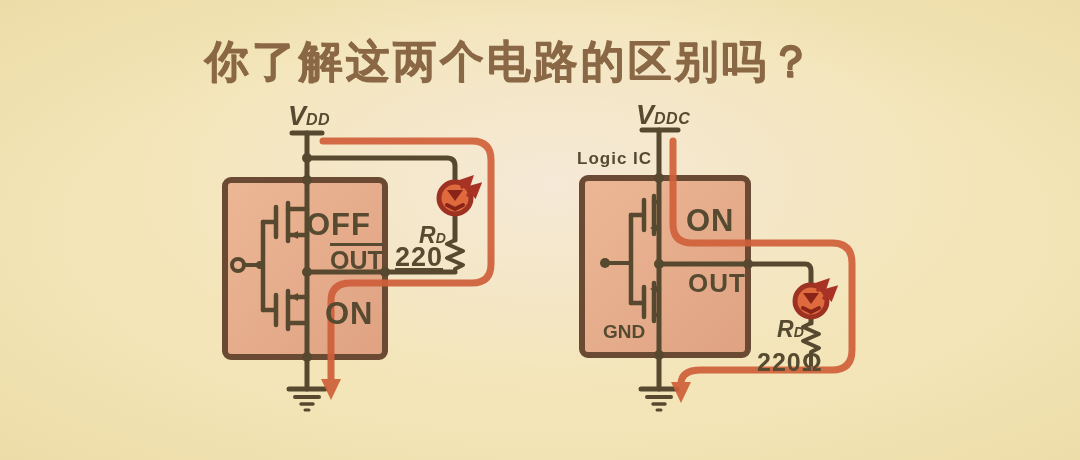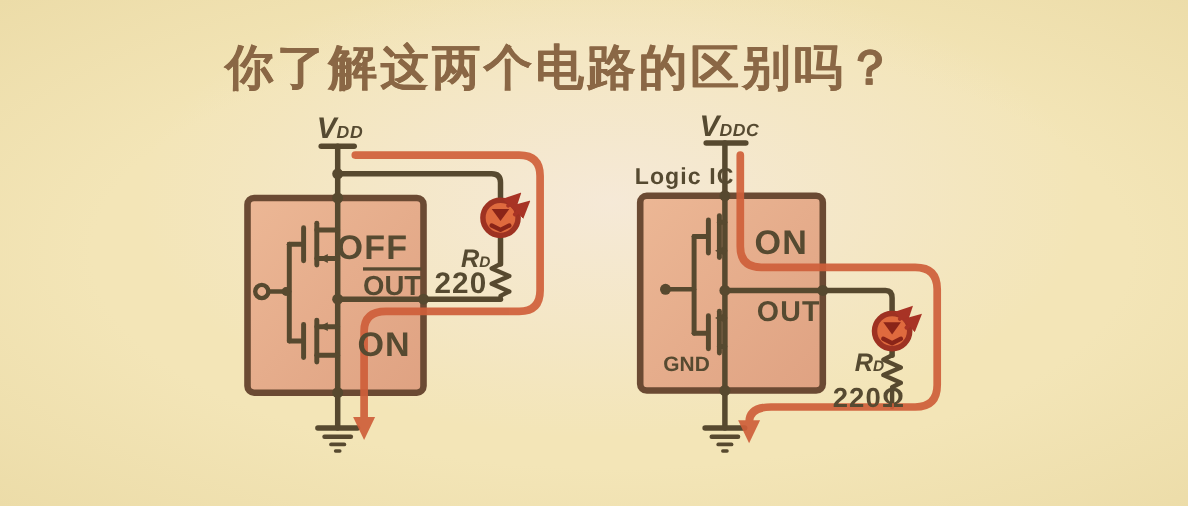--- a/index.html
+++ b/index.html
@@ -13,21 +13,21 @@
   .lbl{position:absolute;color:#564a31;font-weight:700;white-space:nowrap;line-height:1;}
   .title{position:absolute;left:160px;top:32px;width:700px;text-align:center;
          font-size:44px;font-weight:900;color:#8a6745;letter-spacing:3px;
          text-shadow:0.6px 0.6px 0 #8a6745;}
   .pwr{font-size:27px;font-style:italic;}
   .pwr .sub{font-size:16px;letter-spacing:0.5px;}
   .state{font-size:31px;letter-spacing:1px;}
   .outbar{font-size:25px;border-top:3px solid #564a31;padding-top:2px;}
   .outplain{font-size:26px;letter-spacing:1px;}
   .gnd{font-size:19px;}
-  .logic{font-size:21px;letter-spacing:1px;}
+  .logic{font-size:17px;letter-spacing:1px;}
   .rname{font-size:23px;font-style:italic;}
   .rname .sub{font-size:14px;}
   .rval{font-size:27px;letter-spacing:1px;}
 </style>
 </head>
 <body>
 
 <div class="canvas">
 
   <svg width="1080" height="460" viewBox="0 0 1080 460">
@@ -188,21 +188,21 @@
 
   <div class="lbl pwr" style="left:288px;top:103px;">
     <span>V</span><span class="sub">DD</span>
   </div>
   <div class="lbl state" style="left:306px;top:209px;">OFF</div>
   <div class="lbl outbar" style="left:330px;top:243px;">OUT</div>
   <div class="lbl state" style="left:325px;top:298px;">ON</div>
   <div class="lbl rname" style="left:419px;top:224px;">
     <span>R</span><span class="sub">D</span>
   </div>
-  <div class="lbl rval" style="left:395px;top:244px;">220</div>
+  <div class="lbl rval" style="left:395px;top:244px;text-decoration:underline;">220</div>
 
   <div class="lbl pwr" style="left:636px;top:90px;margin-top:12px;">
     <span>V</span><span class="sub">DDC</span>
   </div>
   <div class="lbl logic" style="left:577px;top:150px;">Logic IC</div>
   <div class="lbl state" style="left:686px;top:205px;">ON</div>
   <div class="lbl outplain" style="left:688px;top:270px;">OUT</div>
   <div class="lbl gnd" style="left:603px;top:322px;">GND</div>
   <div class="lbl rname" style="left:777px;top:318px;">
     <span>R</span><span class="sub">D</span>

